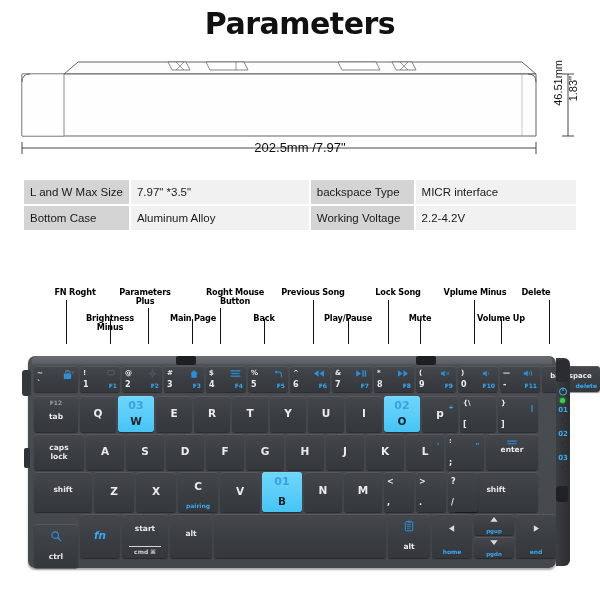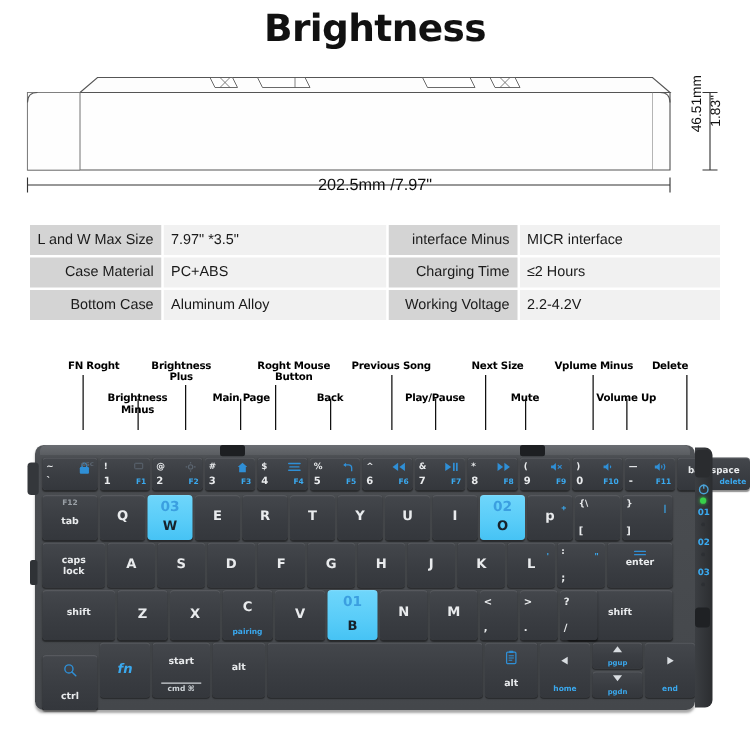--- a/index.html
+++ b/index.html
@@ -31,21 +31,21 @@
   .vtxt.inch{position:absolute;left:15px;top:18px;}
   
   .spec{
     position:absolute;top:178px;left:22px;width:556px;
     border-collapse:separate;border-spacing:2px 2px;
   }
   .spec td{
     font-size:11.5px;color:#1a1a1a;padding:4px 6px;height:16px;
     vertical-align:middle;
   }
-  .spec td.lbl{background:#d4d4d4;text-align:right;white-space:nowrap;}
+  .spec td.lbl{background:#d4d4d4;text-align:left;white-space:nowrap;}
   .spec td.val{background:#f1f1f1;text-align:left;white-space:nowrap;}
   .spec td.lbl.l1{width:90px;}
   .spec td.val.v1{width:180px;}
   .spec td.lbl.l2{width:92px;}
   .spec td.val.v2{width:160px;}
   
   .callouts{position:absolute;top:288px;left:0;width:600px;height:68px;}
   .cl{
     position:absolute;font-family:"DejaVu Sans", sans-serif;
     font-weight:bold;font-size:8.2px;color:#000;text-align:center;
@@ -116,21 +116,21 @@
   .main.sm{font-size:7.5px;}
   .tl{position:absolute;left:3px;font-family:"DejaVu Sans", sans-serif;font-weight:bold;}
   .tr{position:absolute;right:3px;font-family:"DejaVu Sans", sans-serif;font-weight:bold;}
   .bl{position:absolute;left:3px;font-family:"DejaVu Sans", sans-serif;font-weight:bold;}
   .br{position:absolute;right:3px;font-family:"DejaVu Sans", sans-serif;font-weight:bold;}
   svg{display:block;}
 </style>
 </head>
 <body>
 
-<div class="title">Brightness</div>
+<div class="title">Parameters</div>
 
 <div class="drawing">
   <svg width="600" height="115" viewBox="0 0 600 115">
 
     <path d="M 78 14 L 522 14 L 536 26 L 64 26 Z" fill="#fdfdfd" stroke="#555" stroke-width="0.9"></path>
 
     <path d="M 168 14 L 186 14 L 190 22 L 172 22 Z" fill="#fff" stroke="#555" stroke-width="0.7"></path>
     <path d="M 206 14 L 244 14 L 248 22 L 210 22 Z" fill="#fff" stroke="#555" stroke-width="0.7"></path>
     <path d="M 338 14 L 376 14 L 380 22 L 342 22 Z" fill="#fff" stroke="#555" stroke-width="0.7"></path>
     <path d="M 392 14 L 412 14 L 416 22 L 396 22 Z" fill="#fff" stroke="#555" stroke-width="0.7"></path>
@@ -161,48 +161,42 @@
 <div class="dim-h-wrap">
   <span class="vtxt mm">46.51mm</span>
   <span class="vtxt inch">1.83"</span>
 </div>
 
 <table class="spec">
   <tbody id="spec-body">
       <tr>
         <td class="lbl l1">L and W Max Size</td>
         <td class="val v1">7.97"  *3.5"</td>
-        <td class="lbl l2">interface Minus</td>
+        <td class="lbl l2">backspace Type</td>
         <td class="val v2">MICR interface</td>
-      </tr>
-      <tr>
-        <td class="lbl l1">Case Material</td>
-        <td class="val v1">PC+ABS</td>
-        <td class="lbl l2">Charging Time</td>
-        <td class="val v2">≤2 Hours</td>
       </tr>
       <tr>
         <td class="lbl l1">Bottom Case</td>
         <td class="val v1">Aluminum Alloy</td>
         <td class="lbl l2">Working Voltage</td>
         <td class="val v2">2.2-4.2V</td>
       </tr>
     </tbody>
 </table>
 
 <div class="callouts">
     <div class="cl two" style="left: 44px; top: 0px; width: 62px;">FN Roght</div>
     <div class="leader" style="left: 66px; top: 12px; height: 44px;"></div>
-    <div class="cl two" style="left: 114px; top: 0px; width: 62px;">Brightness Plus</div>
+    <div class="cl two" style="left: 114px; top: 0px; width: 62px;">Parameters Plus</div>
     <div class="leader" style="left: 148px; top: 20px; height: 36px;"></div>
     <div class="cl two" style="left: 192px; top: 0px; width: 86px;">Roght Mouse Button</div>
     <div class="leader" style="left: 220px; top: 20px; height: 36px;"></div>
     <div class="cl two" style="left: 272px; top: 0px; width: 82px;">Previous Song</div>
     <div class="leader" style="left: 313px; top: 12px; height: 44px;"></div>
-    <div class="cl two" style="left: 365px; top: 0px; width: 66px;">Next Size</div>
+    <div class="cl two" style="left: 365px; top: 0px; width: 66px;">Lock Song</div>
     <div class="leader" style="left: 388px; top: 12px; height: 44px;"></div>
     <div class="cl two" style="left: 434px; top: 0px; width: 82px;">Vplume Minus</div>
     <div class="leader" style="left: 474px; top: 12px; height: 44px;"></div>
     <div class="cl two" style="left: 512px; top: 0px; width: 48px;">Delete</div>
     <div class="leader" style="left: 549px; top: 12px; height: 44px;"></div>
     <div class="cl two" style="left: 78px; top: 26px; width: 64px;">Brightness Minus</div>
     <div class="leader" style="left: 110px; top: 31px; height: 25px;"></div>
     <div class="cl two" style="left: 162px; top: 26px; width: 62px;">Main Page</div>
     <div class="leader" style="left: 192px; top: 31px; height: 25px;"></div>
     <div class="cl two" style="left: 238px; top: 26px; width: 52px;">Back</div>

